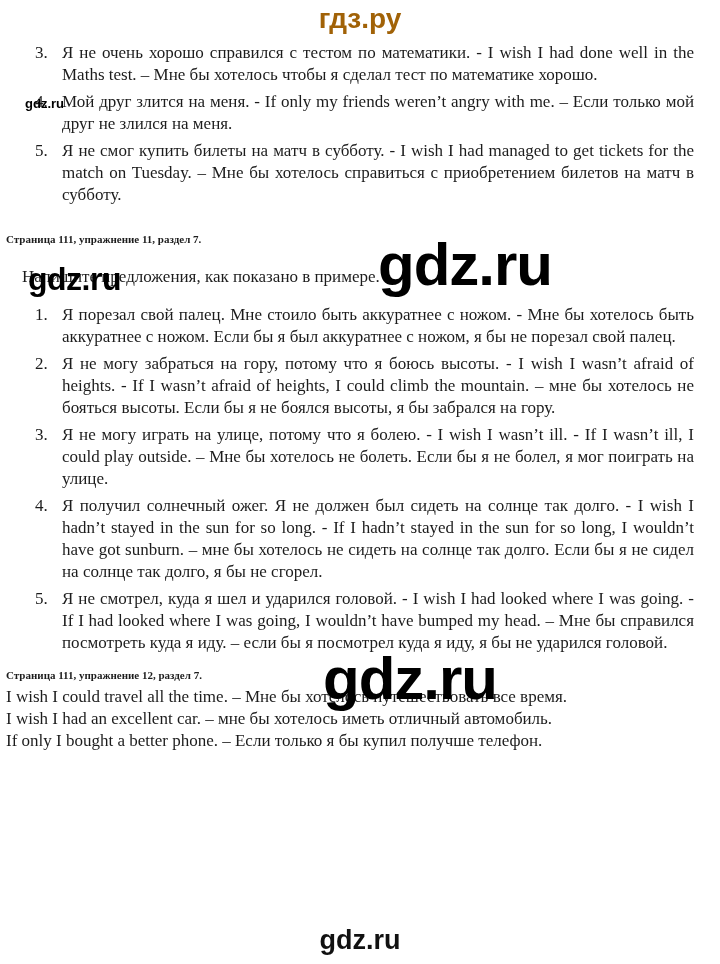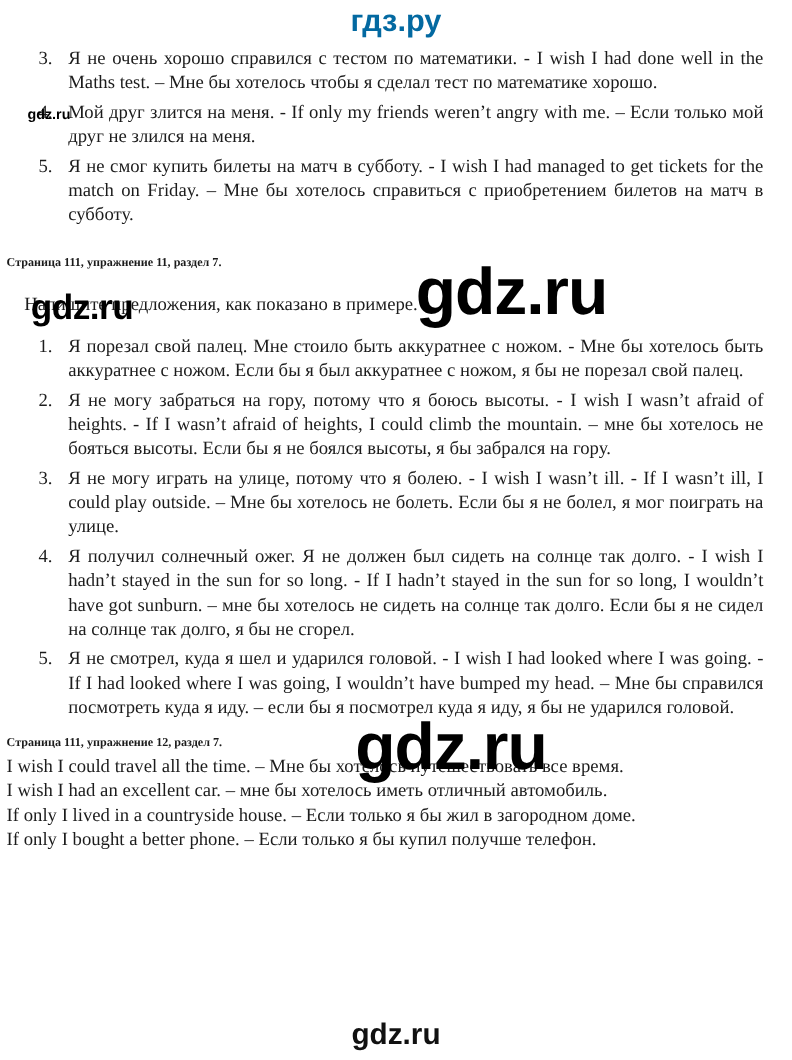--- a/index.html
+++ b/index.html
@@ -12,21 +12,21 @@
     color:#1c1c1c;
     overflow:hidden;
   }
   .content{padding:0 10px 0 6px;}
 
   .site-logo{
     height:42px;box-sizing:border-box;padding-top:2px;
     text-align:center;
     font-family:"Liberation Sans", sans-serif;
     font-weight:bold;font-size:28px;line-height:1.2;
-    color:#0369a1;
+    color:#a16207;
   }
 
   ol.num-list{
     margin:0 16px 0 56px;padding:0;list-style:none;
     counter-reset: ans 0;
   }
   ol.num-list > li{
     counter-increment: ans;
     position:relative;
     text-align:justify;
@@ -74,21 +74,21 @@
 
 <div class="page">
 
   <div class="site-logo">гдз.ру</div>
 
   <div class="content">
 
     <ol class="num-list" style="counter-reset: ans 2">
         <li>Я не очень хорошо справился с тестом по математики. - I wish I had done well in the Maths test. – Мне бы хотелось чтобы я сделал тест по математике хорошо.</li>
         <li>Мой друг злится на меня. - If only my friends weren’t angry with me. – Если только мой друг не злился на меня.</li>
-        <li>Я не смог купить билеты на матч в субботу. - I wish I had managed to get tickets for the match on Friday. – Мне бы хотелось справиться с приобретением билетов на матч в субботу.</li>
+        <li>Я не смог купить билеты на матч в субботу. - I wish I had managed to get tickets for the match on Tuesday. – Мне бы хотелось справиться с приобретением билетов на матч в субботу.</li>
       </ol>
 
     <h2 class="section-heading">Страница 111, упражнение 11, раздел 7.</h2>
 
     <p class="instruction">Напишите предложения, как показано в примере.</p>
 
     <ol class="num-list ex11-list">
         <li>Я порезал свой палец. Мне стоило быть аккуратнее с ножом. - Мне бы хотелось быть аккуратнее с ножом. Если бы я был аккуратнее с ножом, я бы не порезал свой палец.</li>
         <li>Я не могу забраться на гору, потому что я боюсь высоты. - I wish I wasn’t afraid of heights. - If I wasn’t afraid of heights, I could climb the mountain. – мне бы хотелось не бояться высоты. Если бы я не боялся высоты, я бы забрался на гору.</li>
         <li>Я не могу играть на улице, потому что я болею. - I wish I wasn’t ill. - If I wasn’t ill, I could play outside. – Мне бы хотелось не болеть. Если бы я не болел, я мог поиграть на улице.</li>
@@ -96,21 +96,20 @@
         <li>Я не смотрел, куда я шел и ударился головой. - I wish I had looked where I was going. - If I had looked where I was going, I wouldn’t have bumped my head. – Мне бы справился посмотреть куда я иду. – если бы я посмотрел куда я иду, я бы не ударился головой.</li>
       </ol>
 
     <h2 class="section-heading second">Страница 111, упражнение 12, раздел 7.</h2>
 
 
 
     <div class="sentences">
         <p>I wish I could travel all the time. – Мне бы хотелось путешествовать все время.</p>
         <p>I wish I had an excellent car. – мне бы хотелось иметь отличный автомобиль.</p>
-        <p>If only I lived in a countryside house. – Если только я бы жил в загородном доме.</p>
         <p>If only I bought a better phone. – Если только я бы купил получше телефон.</p>
       </div>
 
   </div>
 
   <div class="wm wm-small">gdz.ru</div>
   <div class="wm wm-medium">gdz.ru</div>
   <div class="wm wm-large-1">gdz.ru</div>
   <div class="wm wm-large-2">gdz.ru</div>
 

